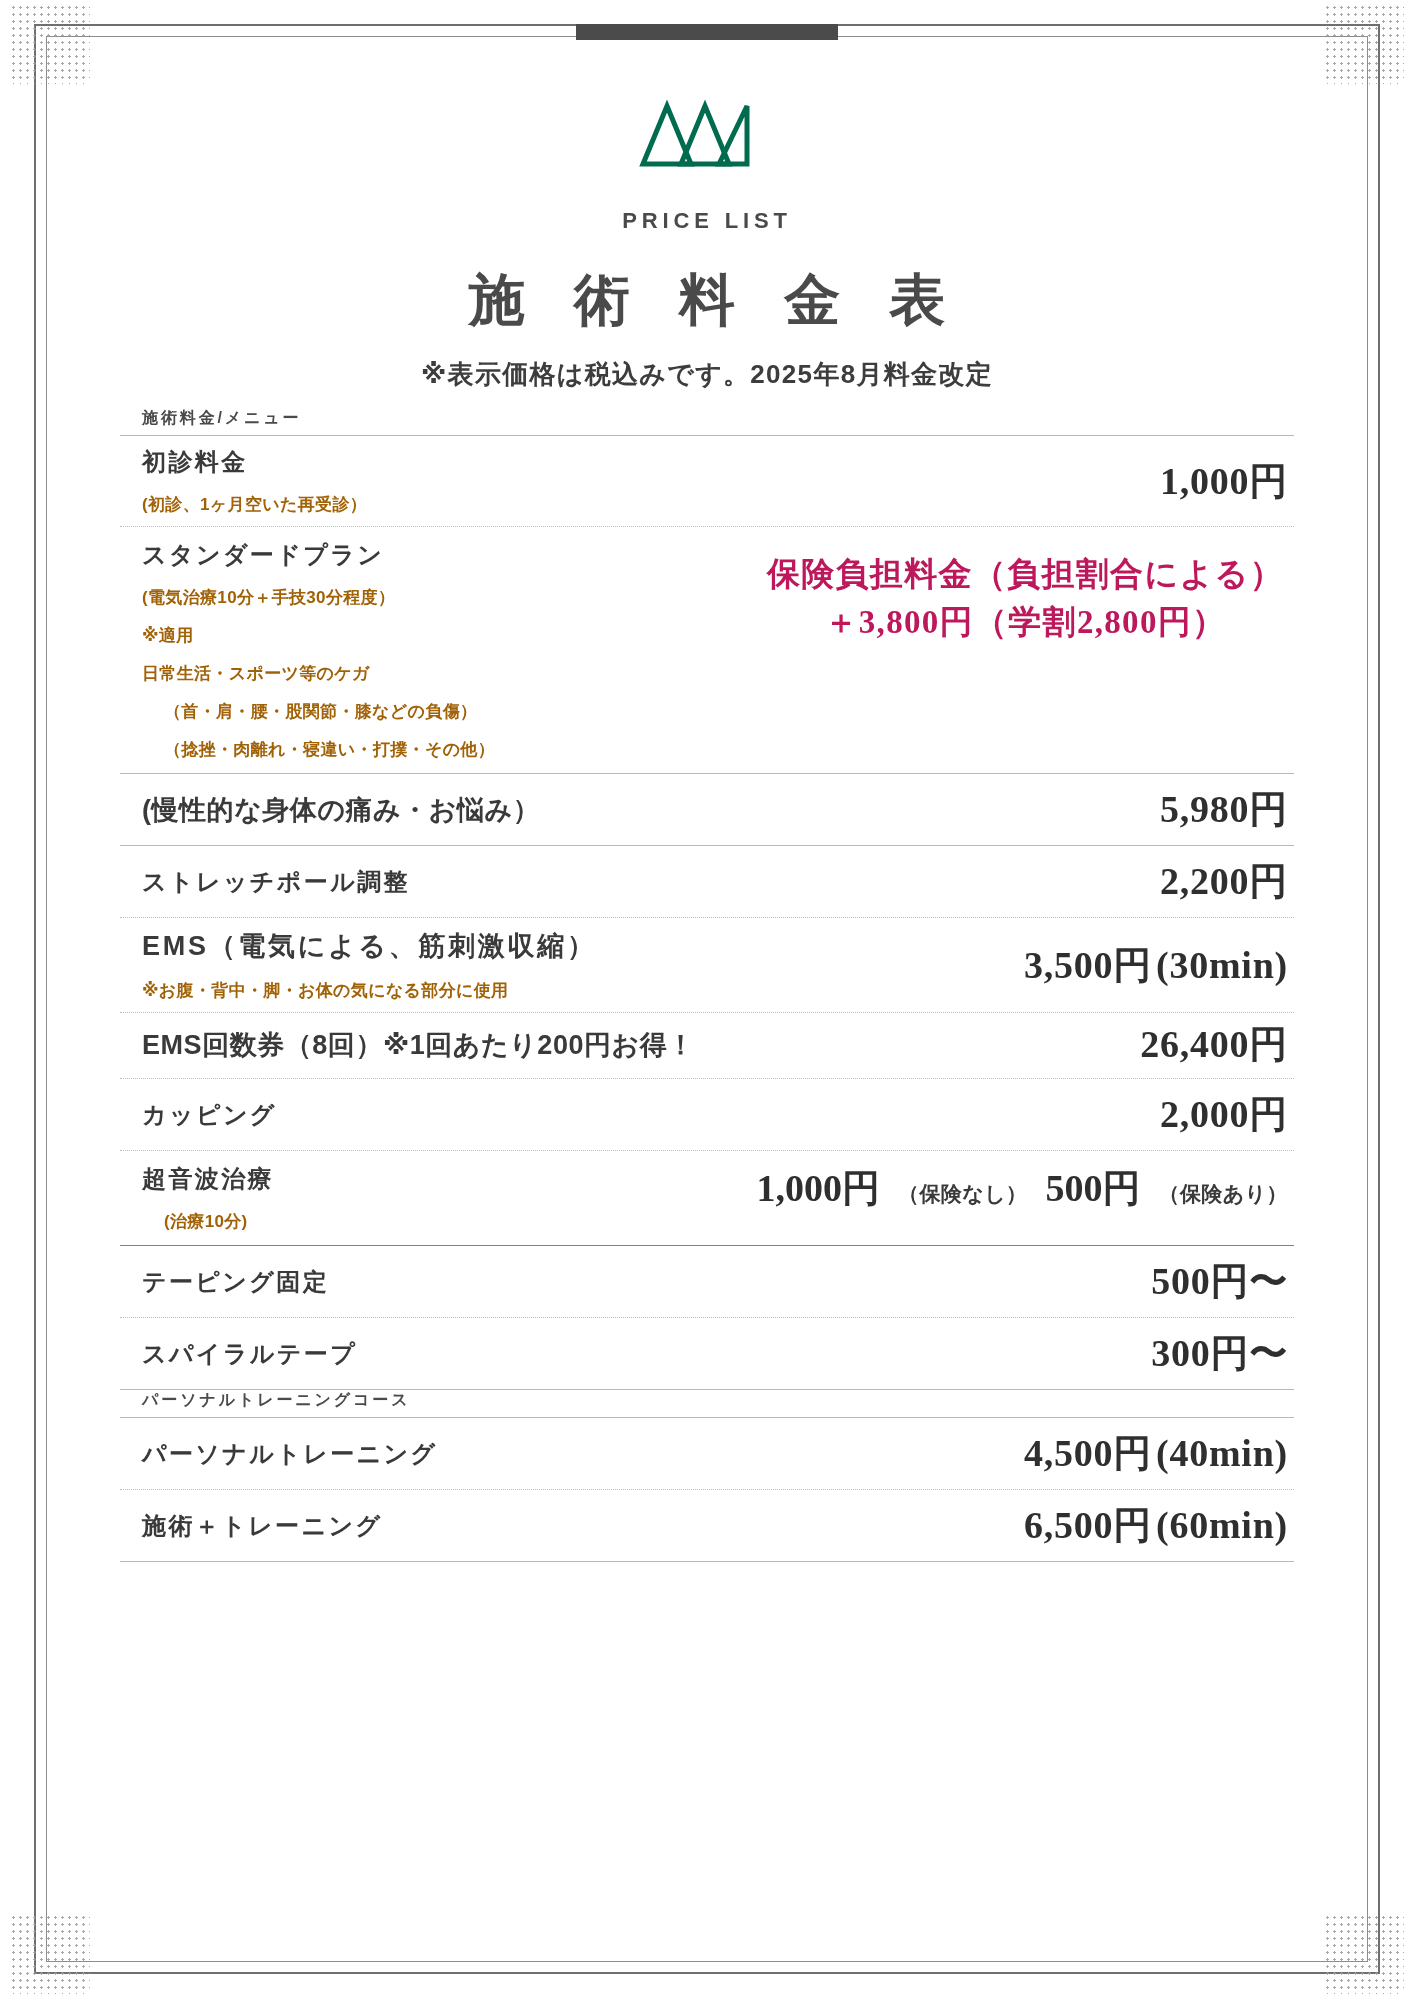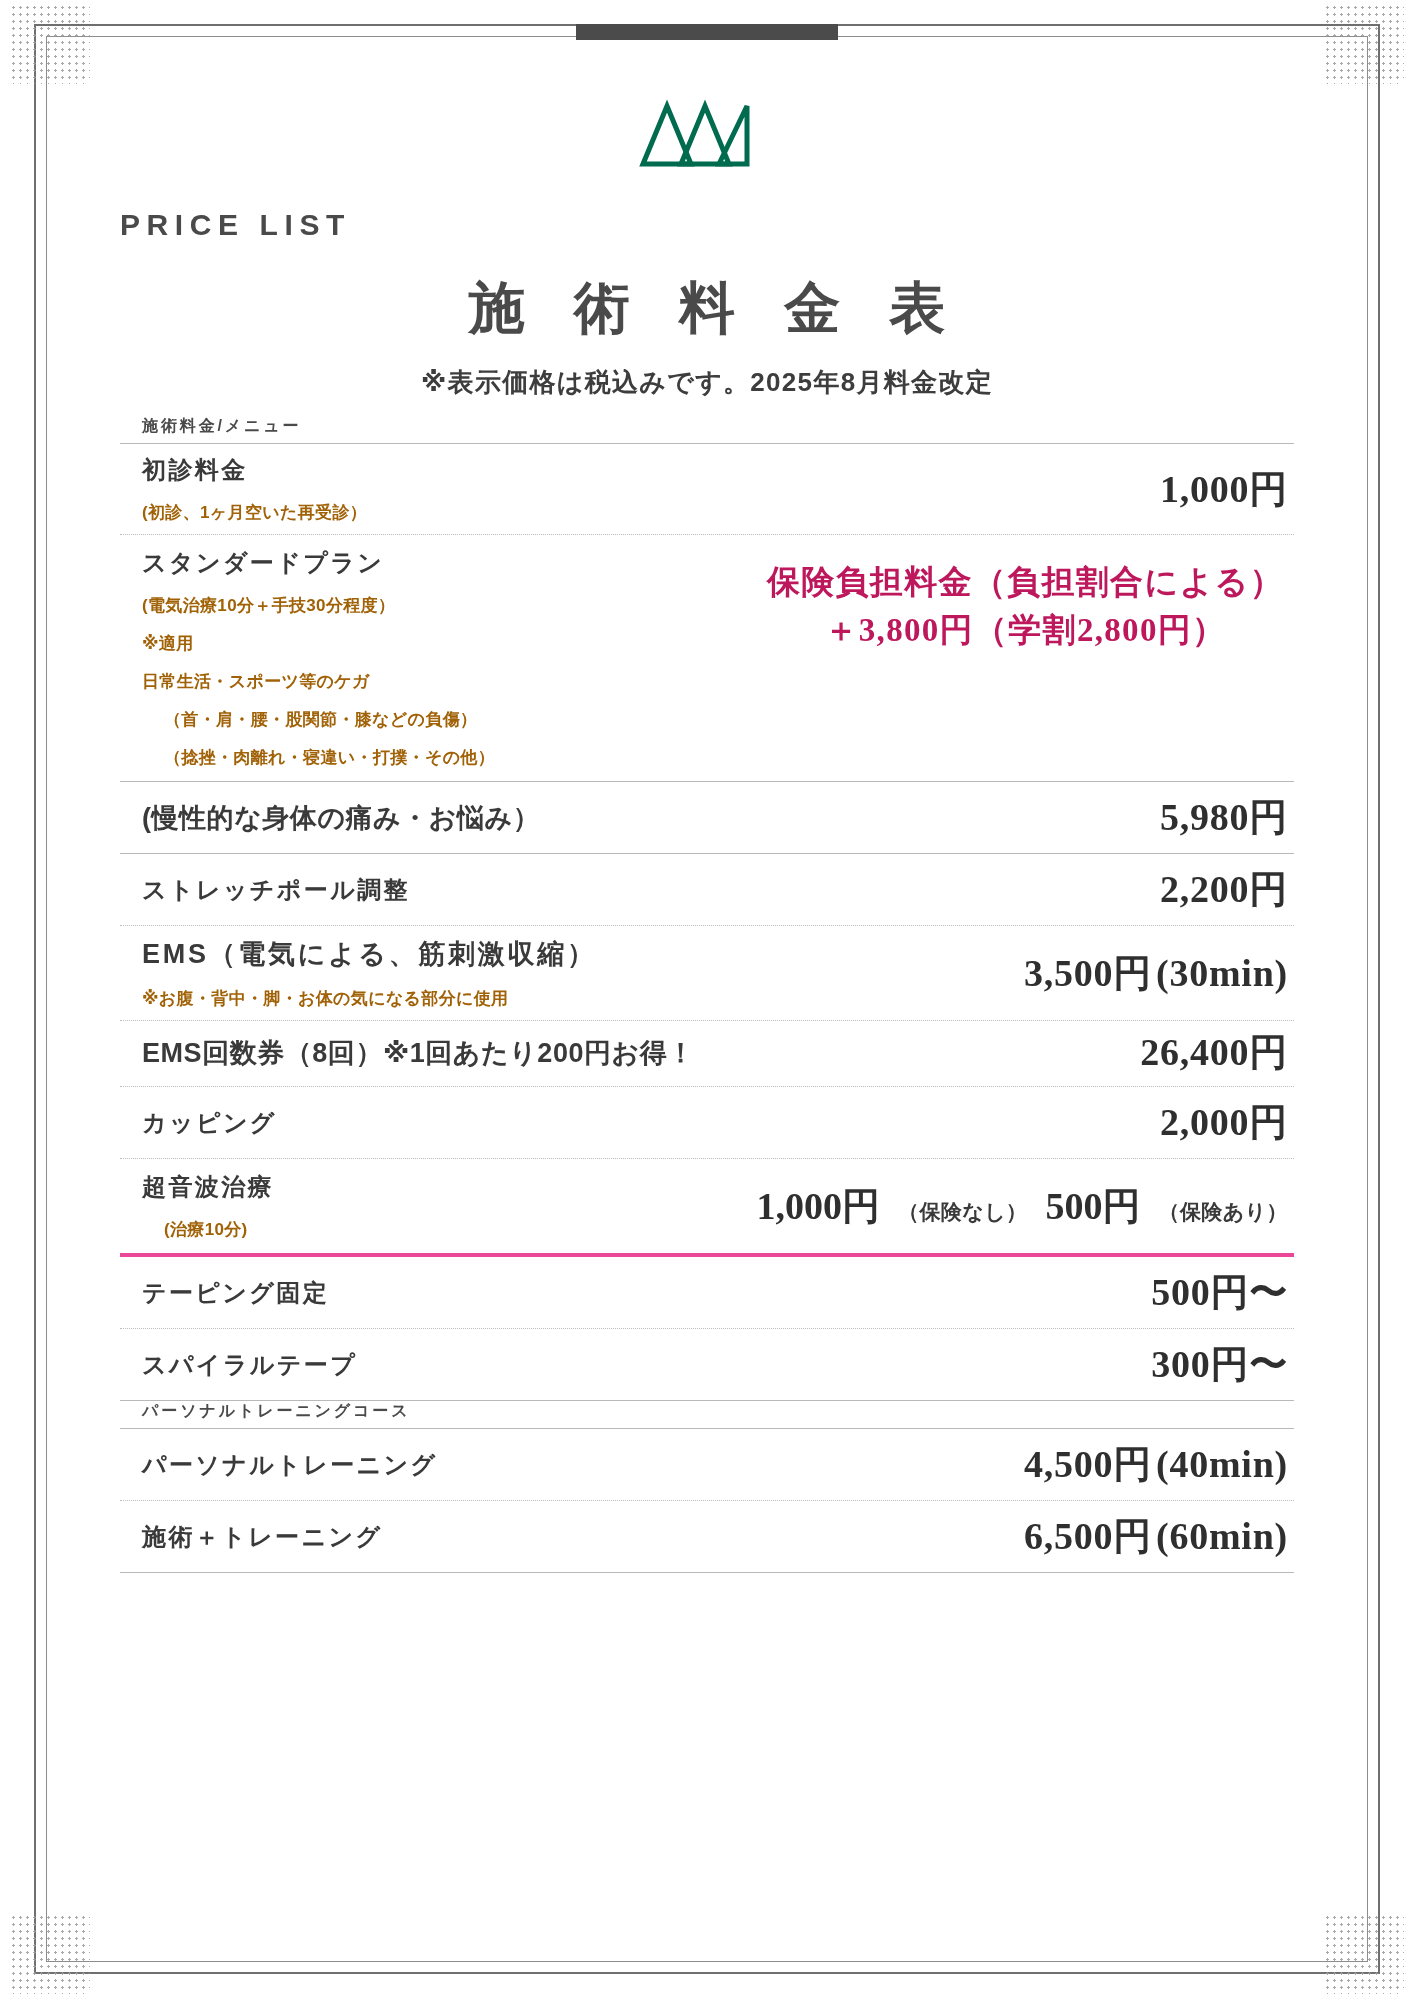--- a/index.html
+++ b/index.html
@@ -63,22 +63,22 @@
     top: 92px;
   }
 
   .logo-wrap {
     display: flex;
     justify-content: center;
     margin-bottom: 26px;
   }
 
   .price-list-en {
-    text-align: left;
-    font-size: 30px;
+    text-align: center;
+    font-size: 22px;
     letter-spacing: .22em;
     font-weight: 700;
     color: #4a4a4a;
     margin-bottom: 29px;
   }
 
   .title-ja {
     text-align: center;
     font-size: 56px;
     font-weight: 700;
@@ -168,22 +168,21 @@
     justify-content: space-between;
     border-bottom: 1px solid #b9b9b9;
     padding: 10px 6px 12px 22px;
   }
   .plan-left { padding-top: 2px; }
   .plan-right { padding-right: 4px; padding-top: 14px; }
 
   
   .us-row {
     display: flex;
-    align-items: center;
-    border-bottom: 4px solid #ec4899;
+    border-bottom: 1px solid #ec4899;
     padding: 12px 6px 12px 22px;
     justify-content: space-between;
   }
   .us-prices {
     display: flex;
     align-items: baseline;
     gap: 18px;
     font-family: "Liberation Serif", "DejaVu Serif", serif;
   }
   .us-prices .p { font-size: 38px; font-weight: 700; color: #2f2f2f; }

